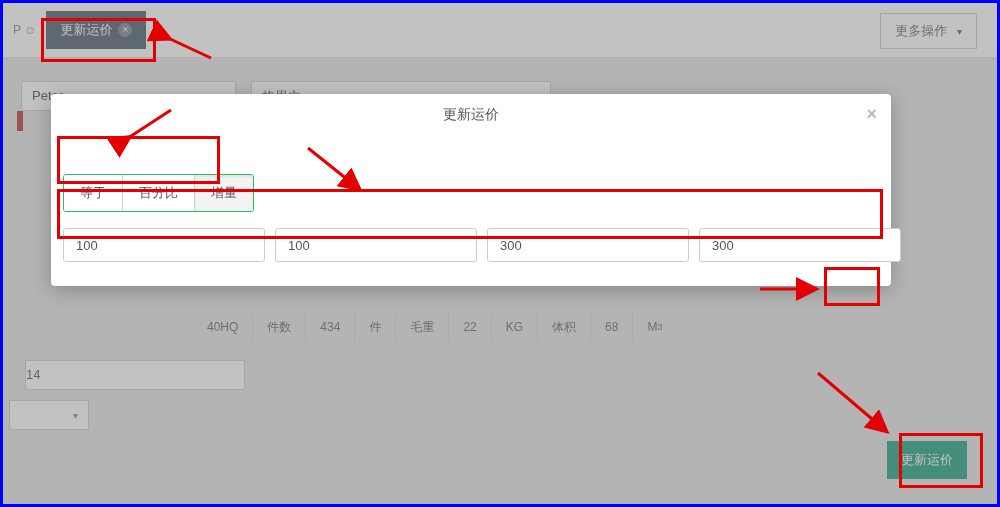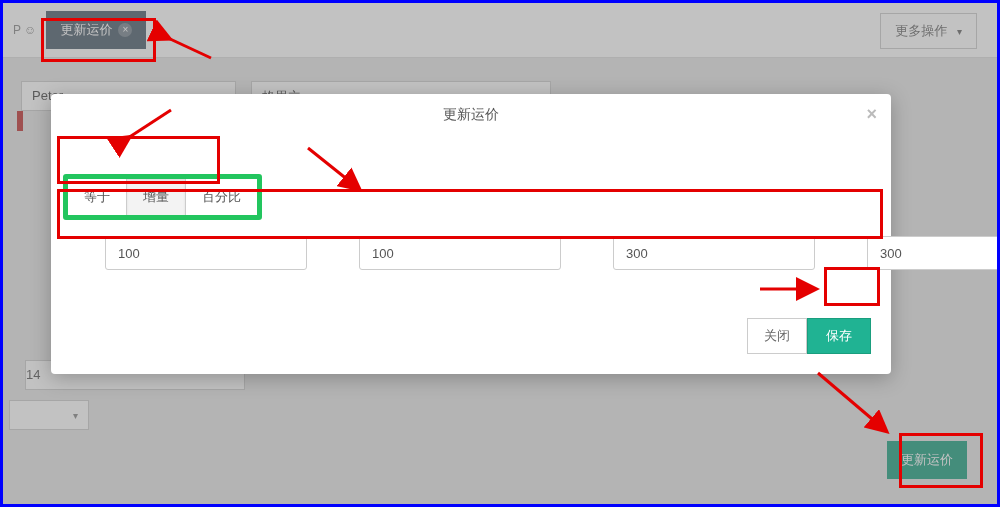--- a/index.html
+++ b/index.html
@@ -105,39 +105,38 @@
     padding: 12px 0 10px;
     font-size: 14px; color: #555;
     position: relative;
   }
   .modal-close {
     position: absolute; right: 14px; top: 10px;
     color: #bbb; font-size: 18px; font-weight: bold;
     background: none; border: none;
   }
   .seg-group {
-    display: inline-flex; border: 5px solid #22c55e; border-radius: 3px;
+    display: inline-flex; border: 1px solid #22c55e; border-radius: 3px;
     margin-left: 12px; margin-top: 40px;
     overflow: hidden;
   }
   .seg {
     padding: 9px 16px; font-size: 13px; color: #555; background:#fff;
     border-right: 1px solid #ccc;
   }
   .seg:last-child { border-right: none; }
   .seg.active { background: #f3f3f3; box-shadow: inset 0 2px 3px rgba(0,0,0,0.08); }
   .inputs-row {
     display: flex; gap: 10px; padding: 16px 12px 8px;
   }
   .num-input {
     flex: 1 1 0;
     height: 34px; border: 1px solid #ccc; border-radius: 3px;
     padding: 0 12px; font-size: 13px; color: #555;
     background:#fff;
-    margin-left:42px;
   }
   .modal-footer {
     display: flex; justify-content: flex-end; align-items: center;
     gap: 0; padding: 40px 20px 4px;
   }
   .btn-cancel {
     background: #fff; border: 1px solid #ccc; padding: 8px 16px;
     font-size: 13px; color: #666;
   }
   .btn-save {
@@ -197,36 +196,32 @@
 <div class="overlay"></div>
 
 <div class="modal">
   <div class="modal-header">
     <span>更新运价</span>
     <button class="modal-close">×</button>
   </div>
 
   <div class="seg-group">
     <div class="seg">等于</div>
+    <div class="seg">百分比</div>
     <div class="seg active">增量</div>
-    <div class="seg">百分比</div>
   </div>
 
   <div class="inputs-row">
     <input class="num-input" value="100" style="">
     <input class="num-input" value="100" style="">
     <input class="num-input" value="300" style="">
     <input class="num-input" value="300" style="">
 
   </div>
 
-  <div class="modal-footer">
-    <button class="btn-cancel">关闭</button>
-    <button class="btn-save">保存</button>
-  </div>
 </div>
 
 <div class="ann-box" style="top:15px;left:38px;width:115px;height:44px;"></div>
 <div class="ann-box" style="top:133px;left:54px;width:163px;height:48px;"></div>
 <div class="ann-box" style="top:186px;left:54px;width:826px;height:50px;"></div>
 <div class="ann-box" style="top:264px;left:821px;width:56px;height:39px;"></div>
 <div class="ann-box" style="top:430px;left:896px;width:84px;height:55px;"></div>
 
 <div class="ann-arrow" style="top:30px;left:160px;">
   <svg width="50" height="30">

